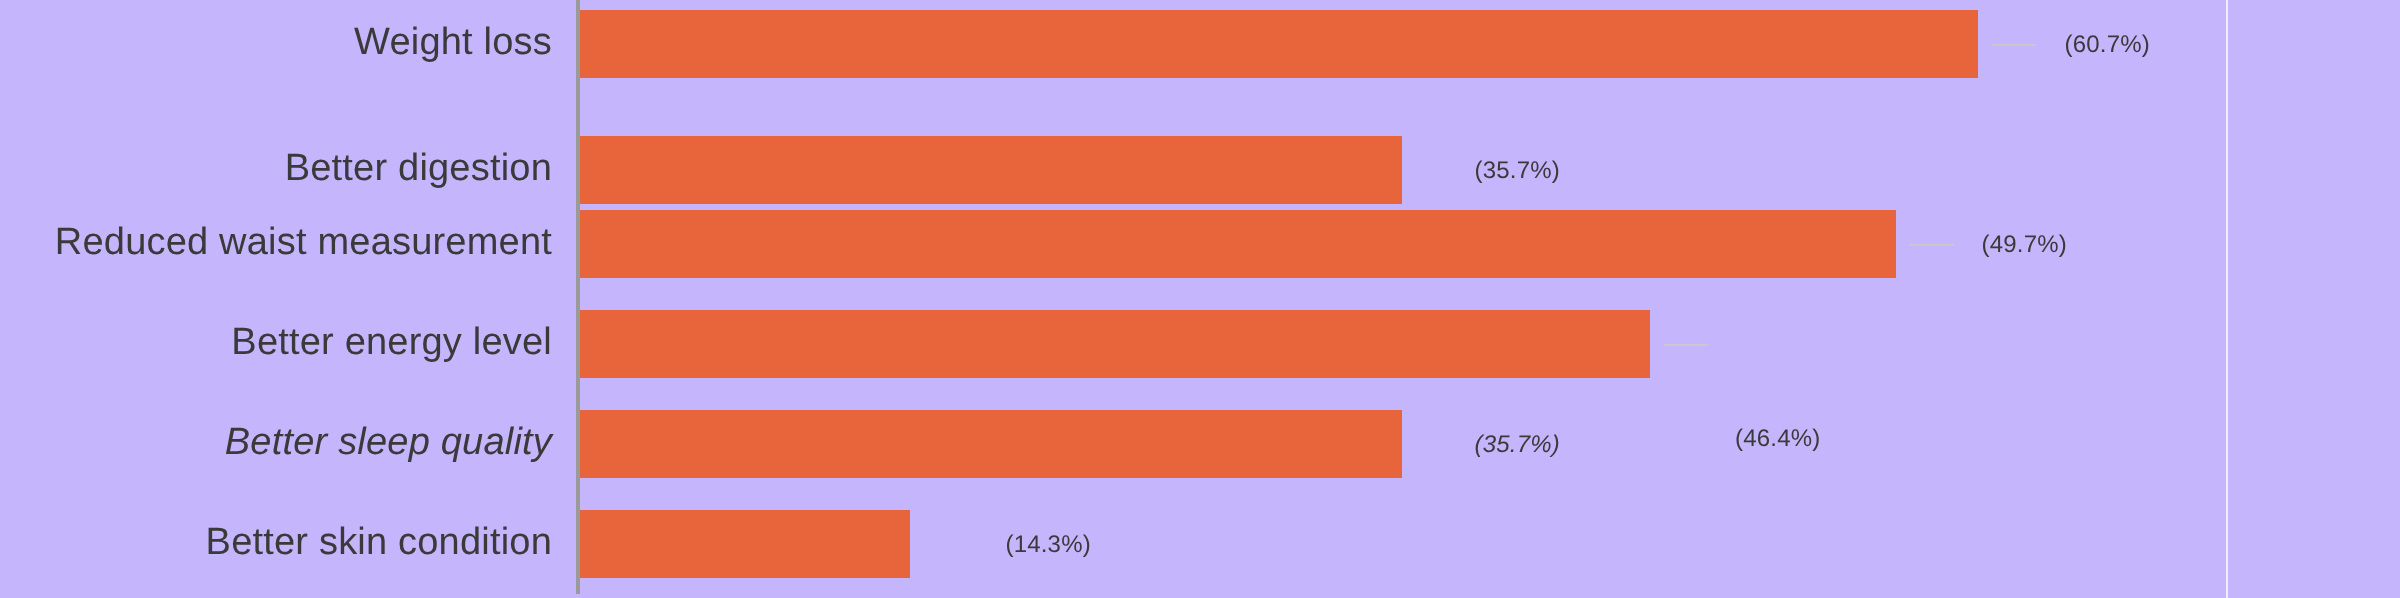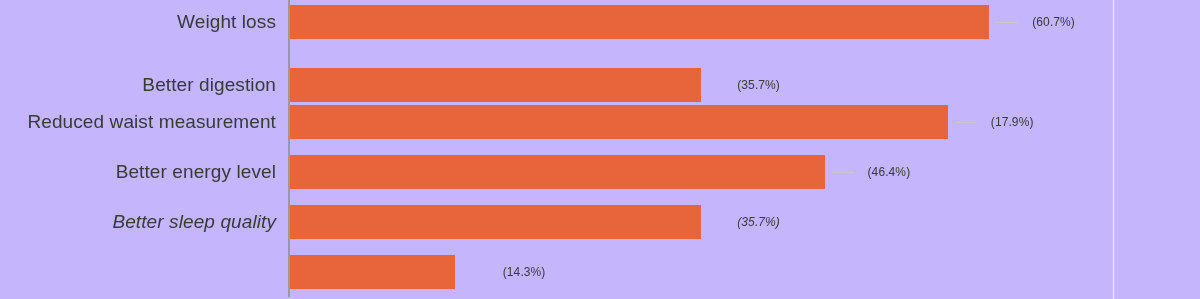--- a/index.html
+++ b/index.html
@@ -105,32 +105,33 @@
       </div>
       <div class="row" style="top: 68px;">
         <div class="cat-label">Better digestion</div>
         <div class="bar" style="width: 411.264px; background: rgb(232, 100, 58);"></div>
         <div class="value-label" style="left: 737.264px; color: rgb(58, 58, 58);">(35.7%)</div>
       </div>
       <div class="row" style="top: 105px; padding-left: 48px;">
         <div class="cat-label">Reduced waist measurement</div>
         <div class="bar" style="width: 657.792px; background: rgb(232, 100, 58);"></div>
         <div class="leader" style="left: 954.792px; width: 22px; background: rgb(201, 201, 201);"></div>
-        <div class="value-label" style="left: 990.792px; color: rgb(58, 58, 58);">(17.9%)</div>
+        <div class="value-label" style="left: 990.792px; color: rgb(58, 58, 58);">(49.7%)</div>
       </div>
       <div class="row" style="top: 155px; padding-left: 38px;">
         <div class="cat-label">Better energy level</div>
         <div class="bar" style="width: 534.528px; background: rgb(232, 100, 58);"></div>
         <div class="leader" style="left: 831.528px; width: 22px; background: rgb(201, 201, 201);"></div>
-        <div class="value-label" style="left: 867.528px; color: rgb(58, 58, 58);">(46.4%)</div>
+        <div class="value-label" style="left: 867.528px; color: rgb(58, 58, 58); margin-top: 47px;">(46.4%)</div>
       </div>
       <div class="row" style="top: 205px; font-style: italic;">
         <div class="cat-label">Better sleep quality</div>
         <div class="bar" style="width: 411.264px; background: rgb(232, 100, 58);"></div>
         <div class="value-label" style="left: 737.264px; color: rgb(58, 58, 58);">(35.7%)</div>
       </div>
       <div class="row" style="top: 255px;">
+        <div class="cat-label">Better skin condition</div>
         <div class="bar" style="width: 164.736px; background: rgb(232, 100, 58);"></div>
         <div class="value-label" style="left: 490.736px; color: rgb(58, 58, 58); margin-left: 12px;">(14.3%)</div>
       </div>
     </div>
 
 </div>
 
 </body></html>

